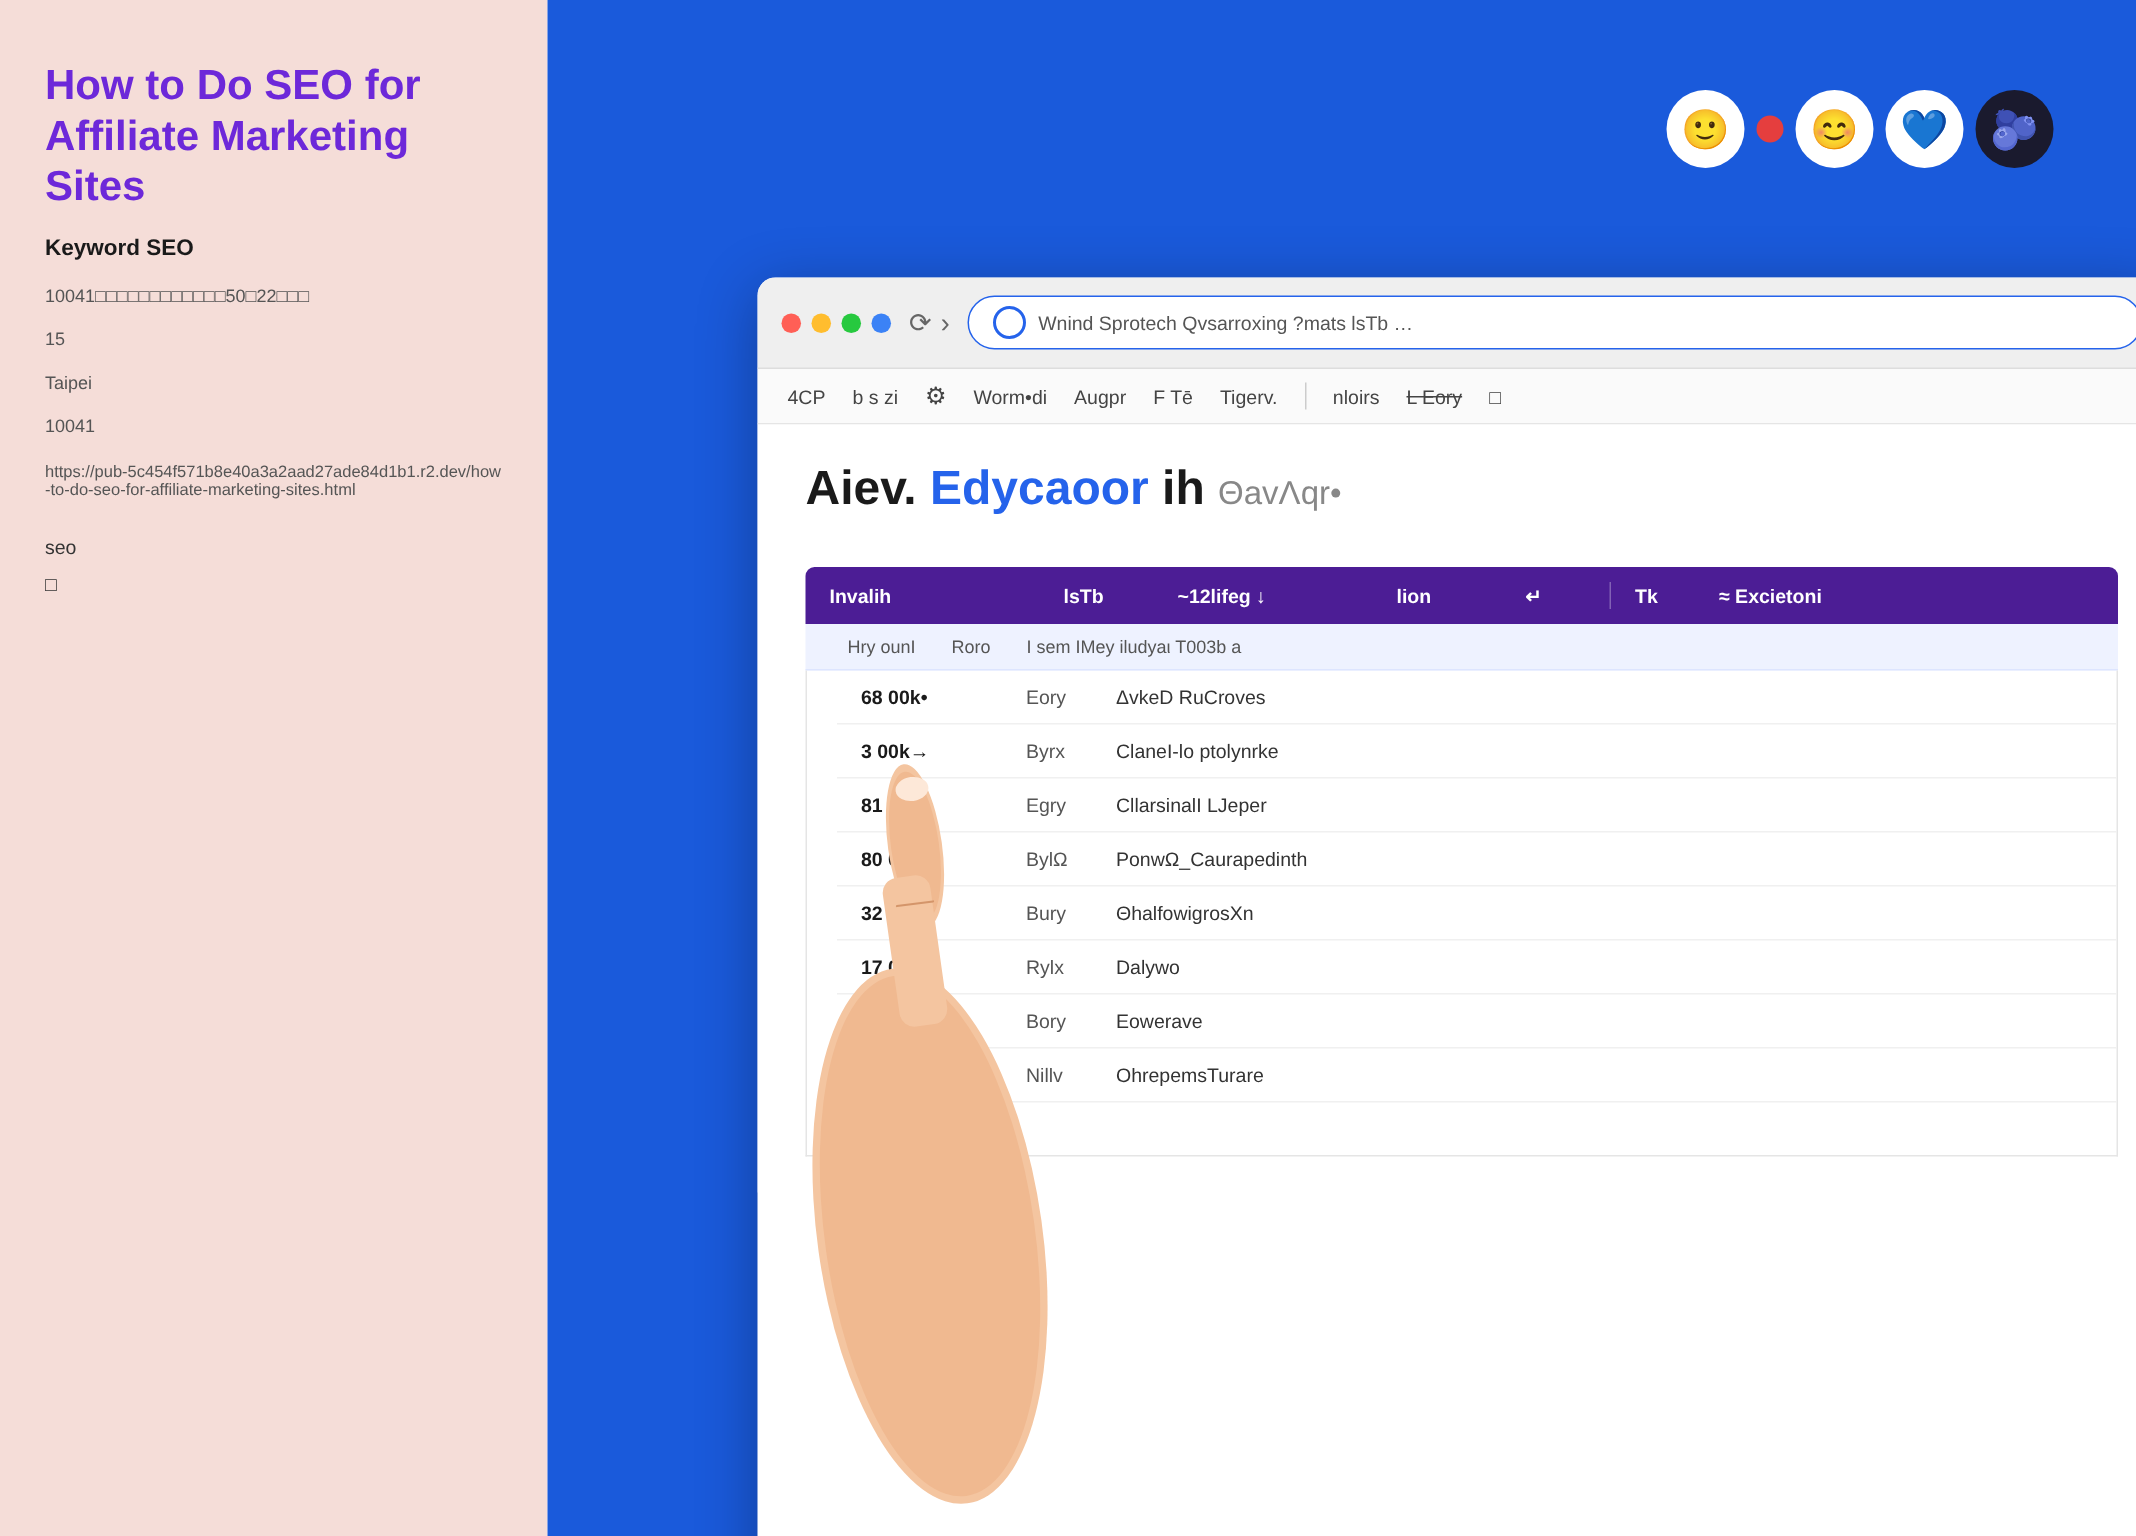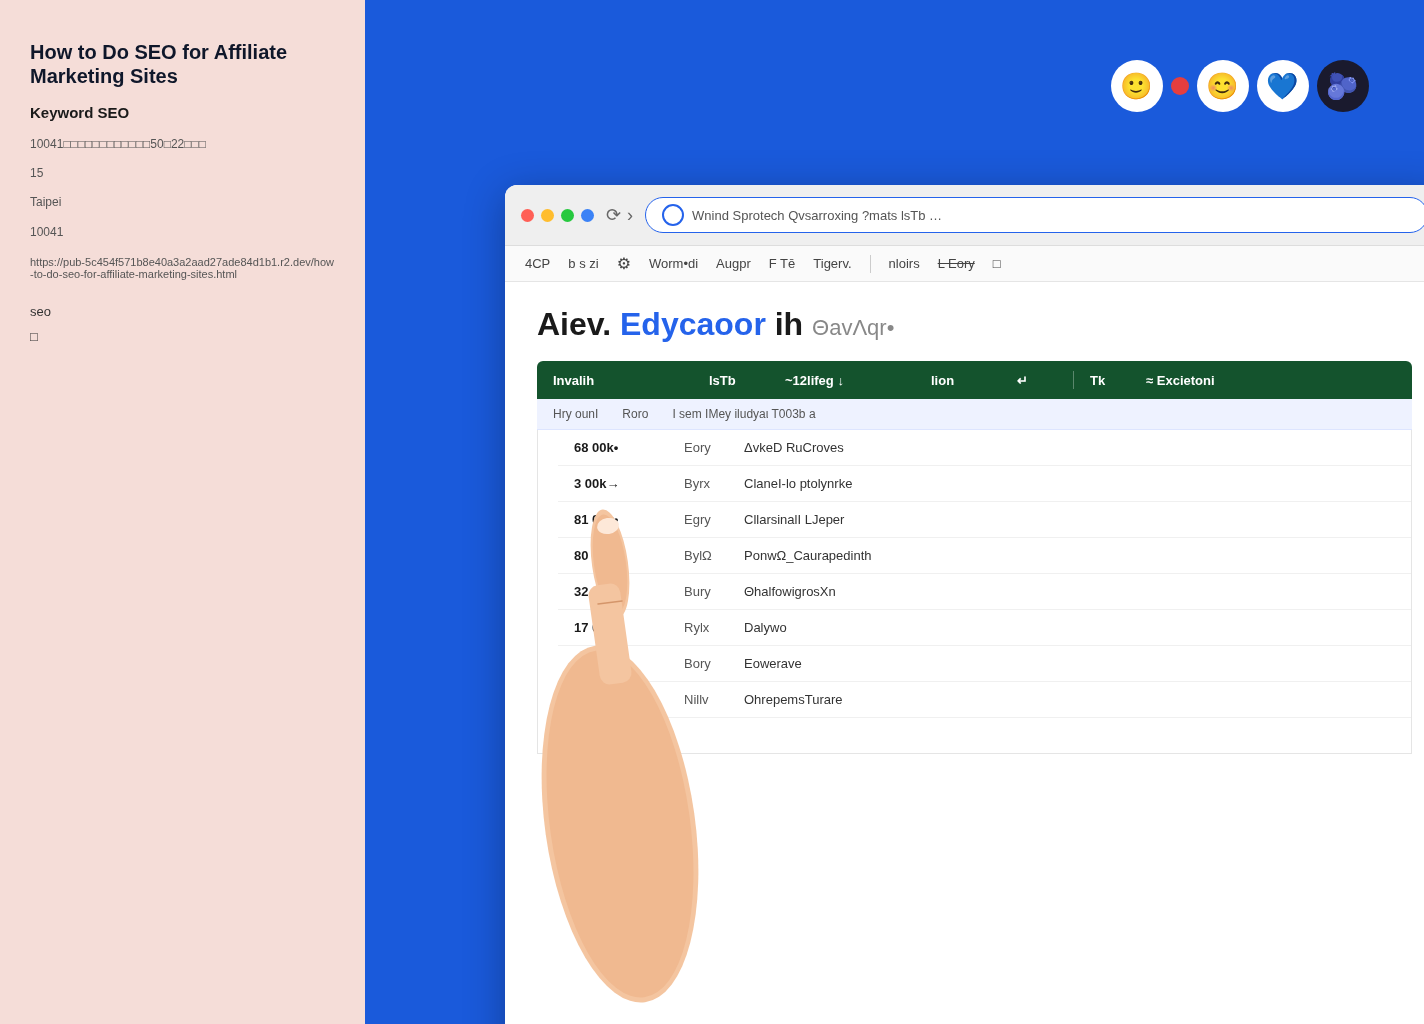--- a/index.html
+++ b/index.html
@@ -18,23 +18,23 @@
       min-width: 365px;
       background: #f5ddd8;
       padding: 40px 30px 30px 30px;
       display: flex;
       flex-direction: column;
       gap: 10px;
       position: relative;
     }
 
     #sidebar .page-title {
-      font-size: 20px;
+      font-size: 28px;
       font-weight: 700;
-      color: #0f172a;
+      color: #6d28d9;
       line-height: 1.2;
       margin-bottom: 6px;
     }
 
     #sidebar .keyword-seo {
       font-size: 15px;
       font-weight: 700;
       color: #1a1a1a;
       margin-bottom: 4px;
     }
@@ -171,21 +171,21 @@
     
     .browser-content {
       padding: 24px 32px;
       background: #fff;
     }
 
     .page-heading {
       font-size: 32px;
       font-weight: 700;
       color: #1a1a1a;
-      margin-bottom: 0;
+      margin-bottom: 16px;
     }
 
     .page-heading span.blue {
       color: #2563eb;
     }
 
     .table-row {
       display: flex;
       align-items: center;
       padding: 10px 16px;
@@ -280,32 +280,32 @@
 
       <div style="display:flex; align-items:baseline; gap:4px; margin-bottom:18px;">
         <span class="page-heading">
           <span>Aiev. </span><span class="blue">Edycaoor</span><span> ih</span>
           <span style="color:#888; font-size:22px; font-weight:400;"> ΘavΛqr•</span>
         </span>
       </div>
 
       <div>
 
-        <div style="display:flex; background:#14532d; border-radius:6px 6px 0 0; padding:10px 16px; color:#fff; font-size:13px; align-items:center; gap:16px;">
+        <div style="display:flex; background:#4c1d95; border-radius:6px 6px 0 0; padding:10px 16px; color:#fff; font-size:13px; align-items:center; gap:16px;">
           <span style="width:140px; font-weight:600;">Invalih</span>
           <span style="width:60px; font-weight:600;">lsТb</span>
           <span style="width:130px; font-weight:600;">~12lifeg ↓</span>
           <span style="width:70px; font-weight:600;">lion</span>
           <span style="width:40px; font-weight:600;">↵</span>
           <span style="width:1px; background:rgba(255,255,255,0.3); height:18px; display:inline-block;"></span>
           <span style="width:40px; font-weight:600;">Tk</span>
           <span style="font-weight:600;">≈ Excietoni</span>
         </div>
 
-        <div style="display:flex; gap:24px; padding:8px 16px; background:#eef2ff; border-bottom:1px solid #dde5ff; font-size:12px; color:#555;">
+        <div style="display:flex; gap:24px; padding:8px 28px; background:#eef2ff; border-bottom:1px solid #dde5ff; font-size:12px; color:#555;">
           <span>Hry ounΙ</span>
           <span>Roro</span>
           <span>I sem IMey iludyaι Τ003b a</span>
         </div>
 
         <div style="border:1px solid #e5e5e5; border-top:none;padding-left:20px;">
 
           <div class="table-row">
             <span class="td-vol" style="width:110px; font-weight:700;">68 00k•</span>
             <span class="td-diff" style="width:60px; color:#555;">Eory</span>

